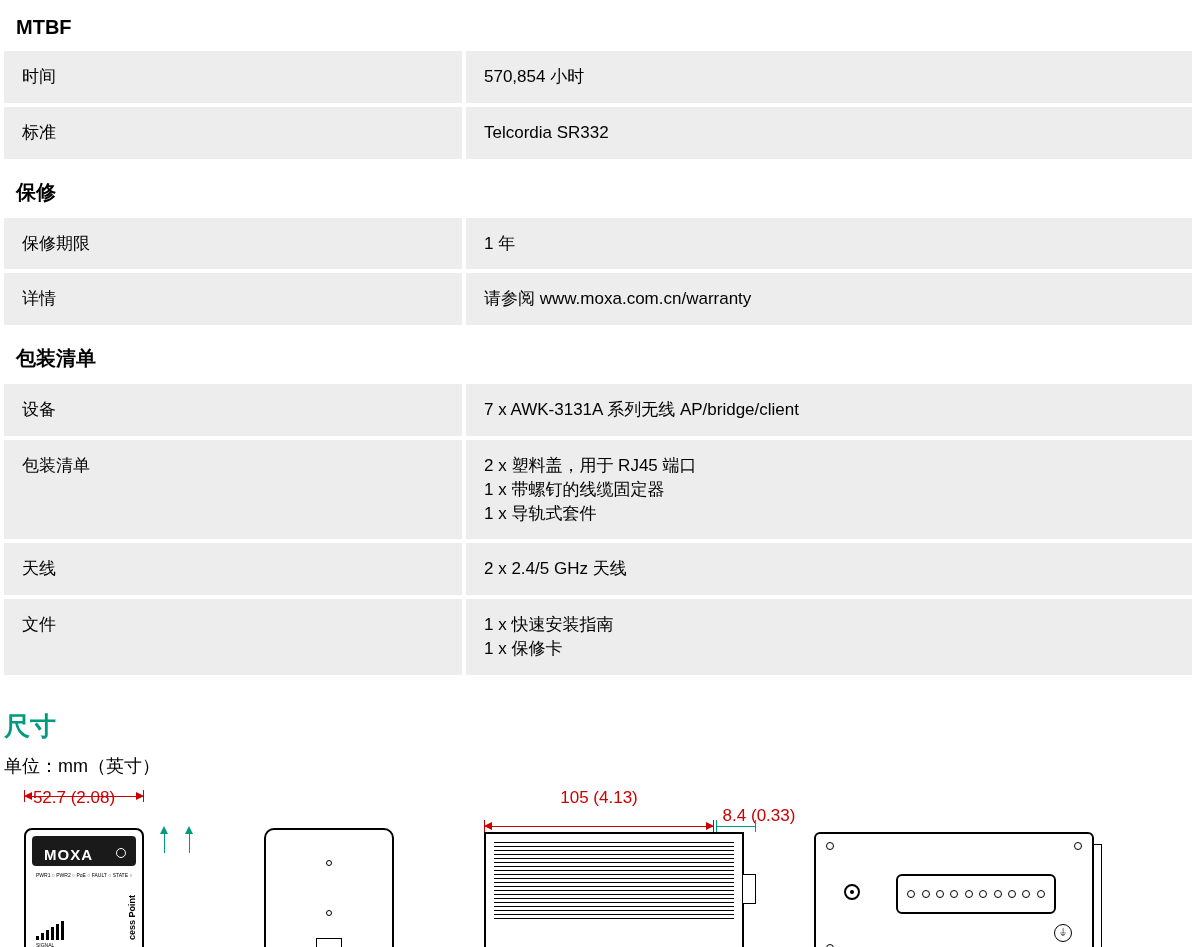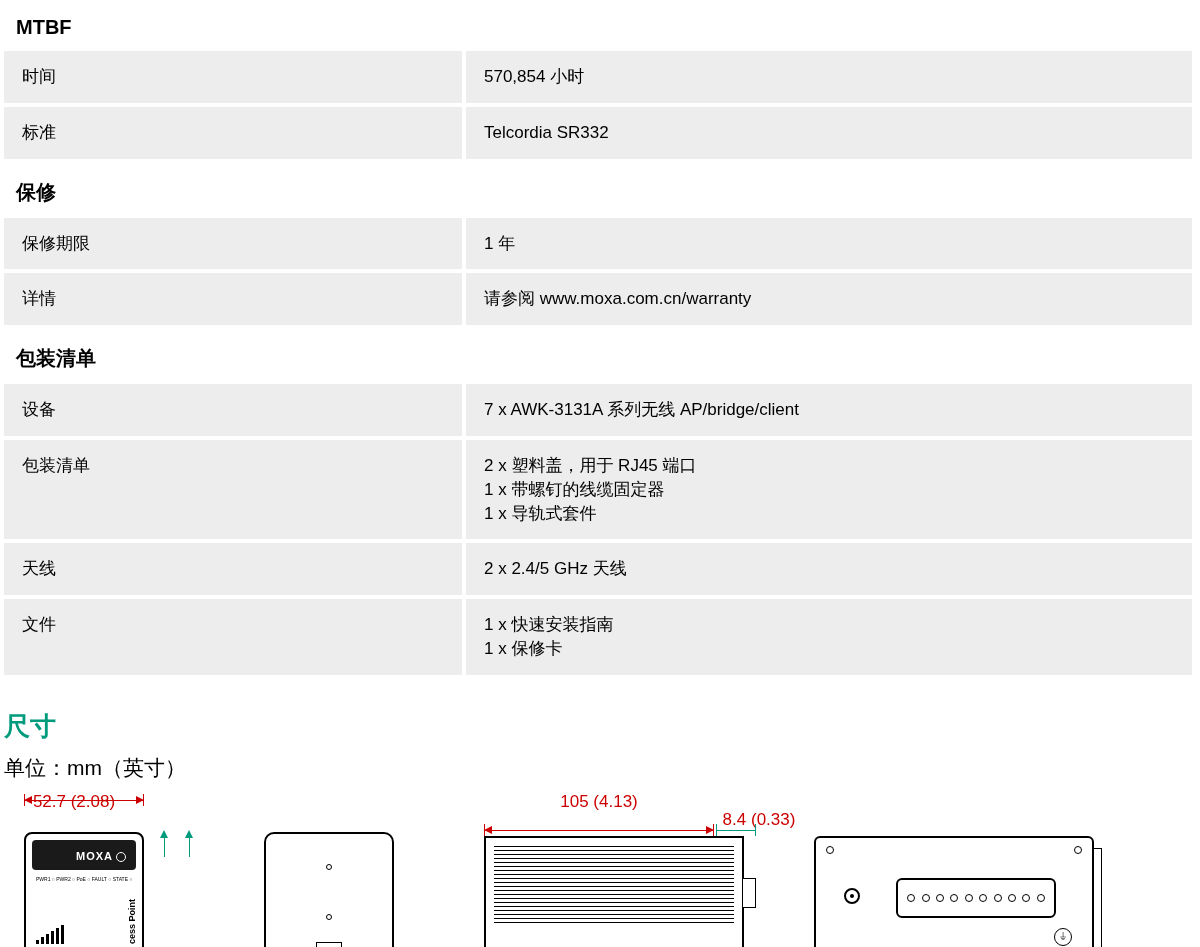--- a/index.html
+++ b/index.html
@@ -42,21 +42,21 @@
       white-space: pre-line;
       line-height: 1.4;
     }
     .dimensions-header {
       font-size: 26px;
       font-weight: bold;
       color: #009b7d;
       padding: 30px 20px 10px 4px;
     }
     .unit-label {
-      font-size: 21px;
+      font-size: 18px;
       color: #000;
       padding: 0 4px 10px 4px;
     }
     .drawings-container {
       display: flex;
       gap: 40px;
       padding: 0 4px;
       align-items: flex-start;
     }
     .drawing-block {
@@ -104,24 +104,23 @@
       right: 6px;
       height: 30px;
       background: #1a1a1a;
       border-radius: 4px;
     }
     .d1-moxa {
       position: absolute;
       top: 10px;
       left: 12px;
       color: #fff;
-      font-size: 11px;
+      font-size: 15px;
       font-weight: bold;
       letter-spacing: 1px;
-      margin-left: 32px;
     }
     .d1-circle {
       position: absolute;
       top: 12px;
       right: 10px;
       width: 10px;
       height: 10px;
       border: 1.5px solid #fff;
       border-radius: 50%;
     }

